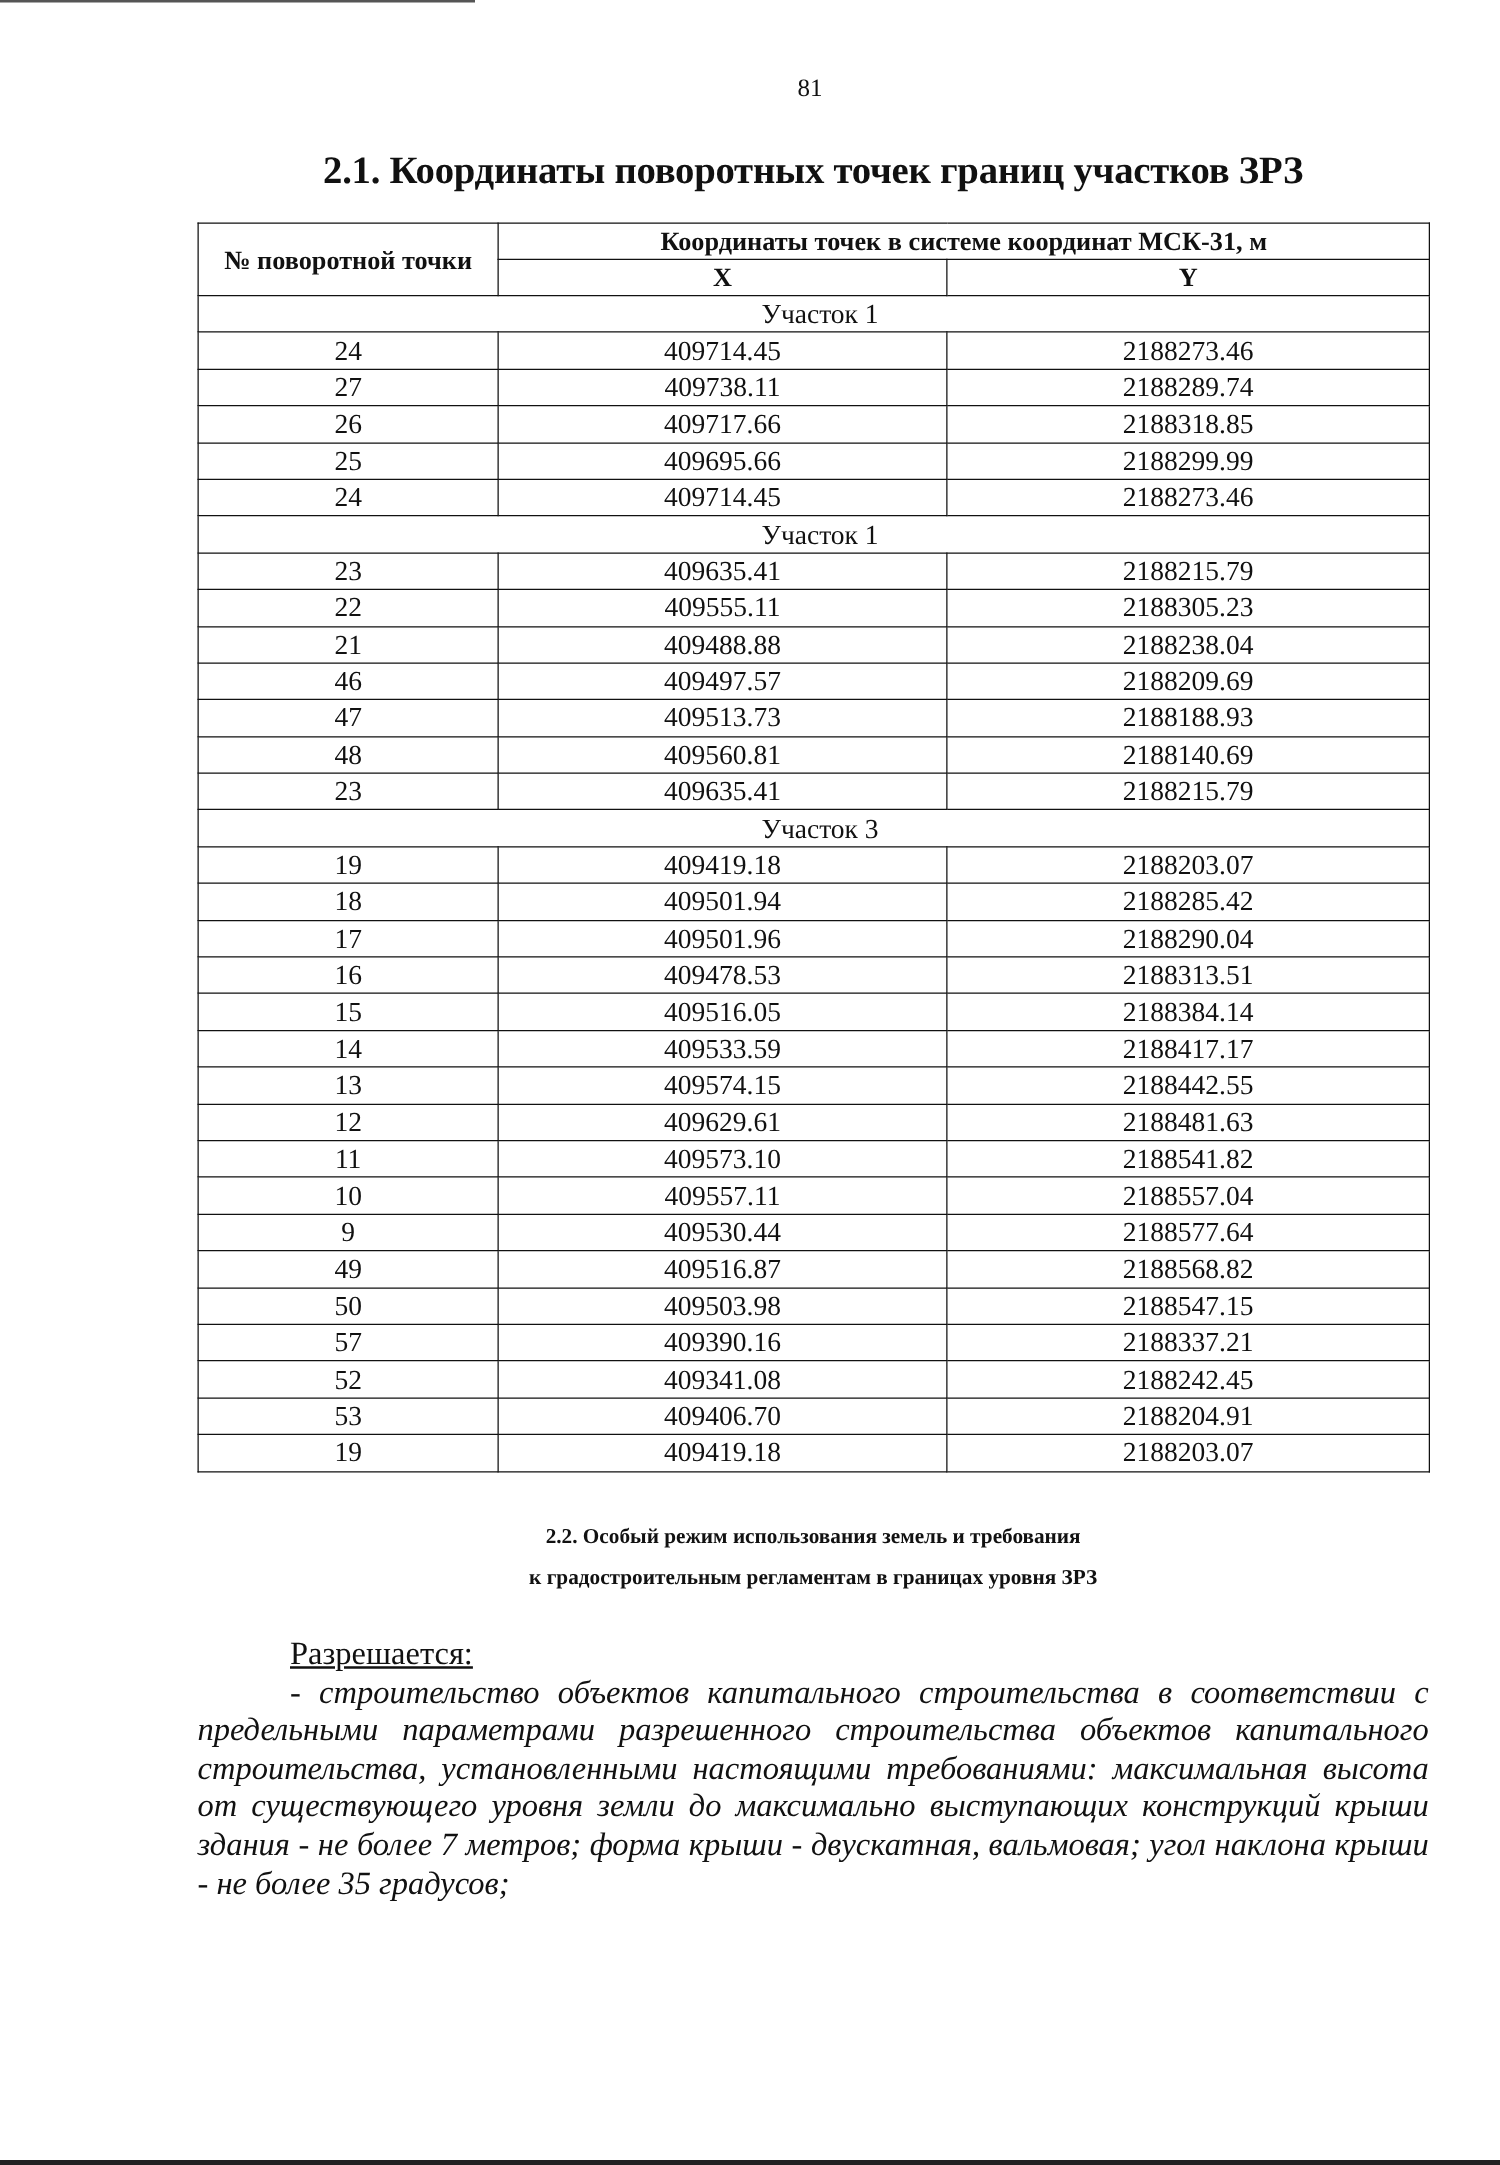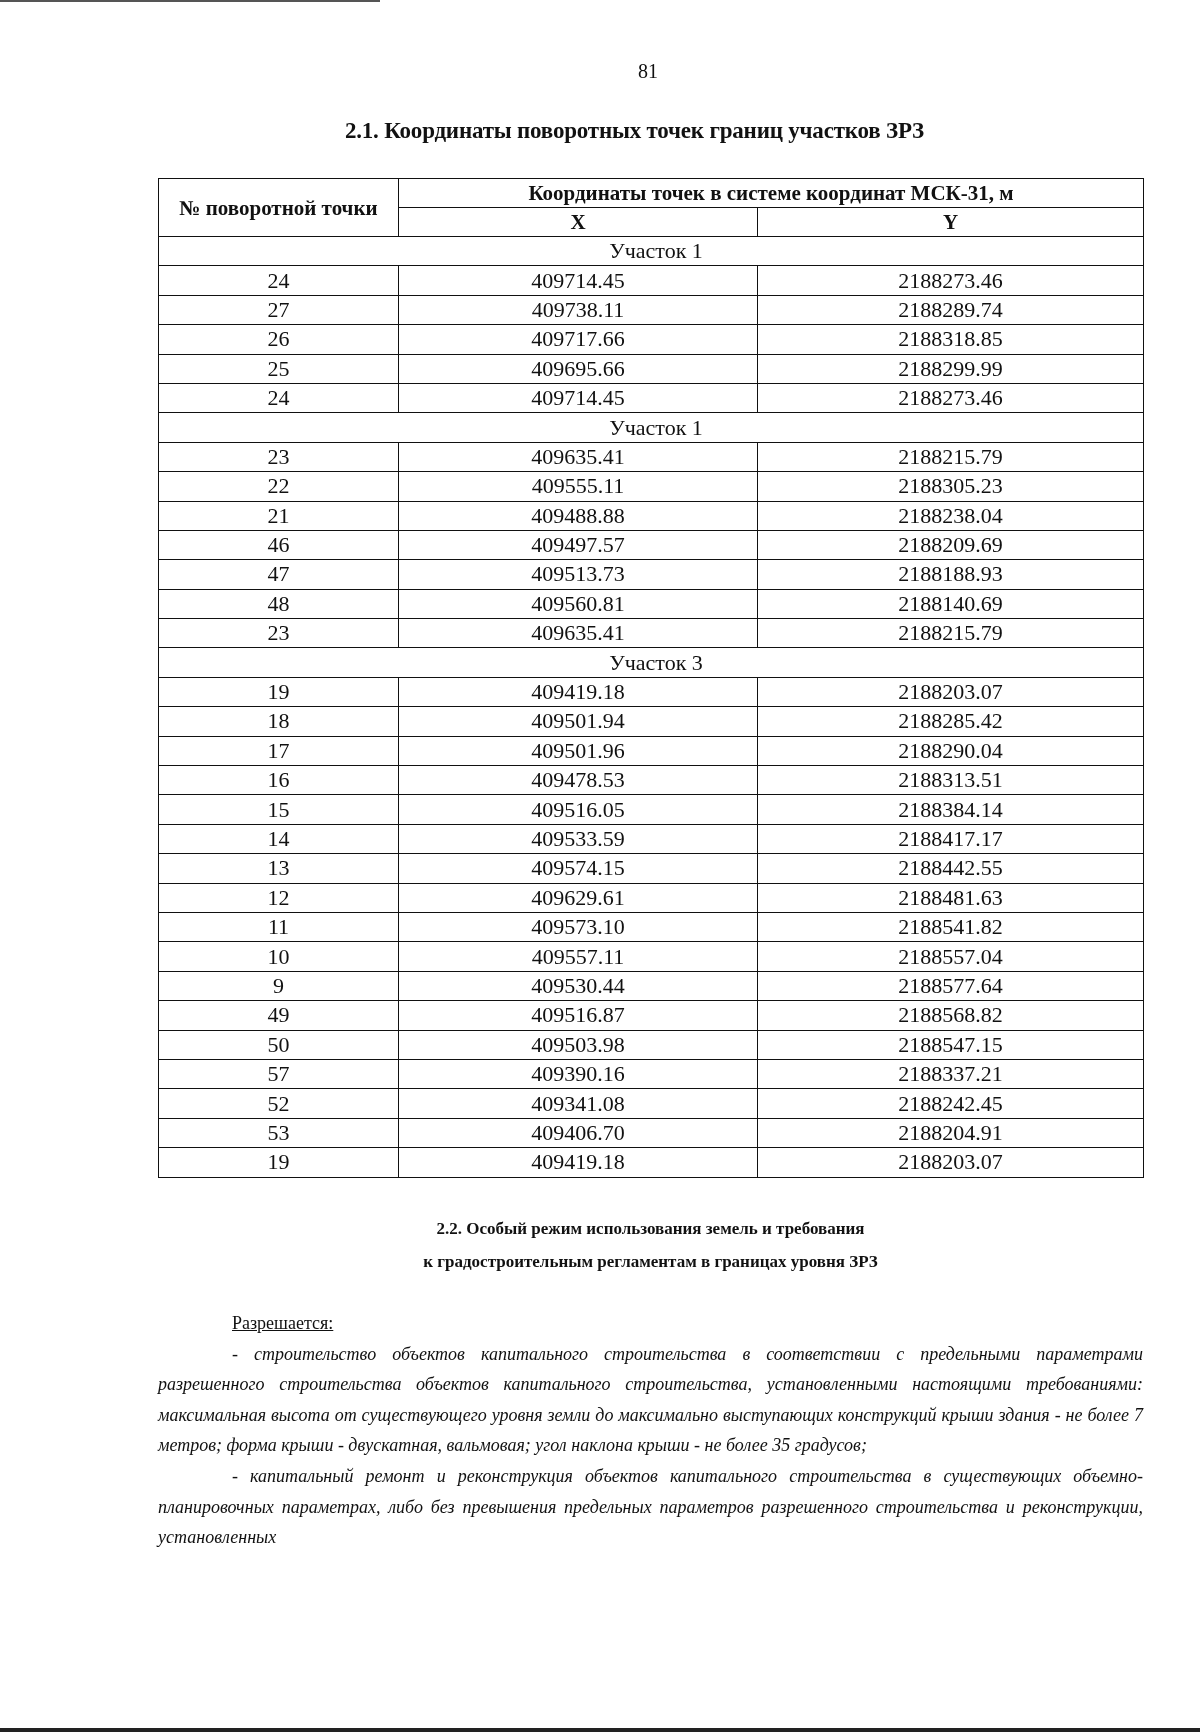--- a/index.html
+++ b/index.html
@@ -4,41 +4,41 @@
 <style>
   html, body { margin: 0; padding: 0; }
   body {
     width: 1200px; height: 1732px; background: #ffffff; position: relative; overflow: hidden;
     font-family: "Liberation Serif", "DejaVu Serif", serif; color: #111;
   }
   .scan-top { position: absolute; left: 0; top: 0; width: 380px; height: 2px; background: #555; }
   .scan-bottom { position: absolute; left: 0; top: 1728px; width: 1200px; height: 4px; background: #222; }
   .page-num { position: absolute; top: 60px; left: 0; width: 1296px; text-align: center; font-size: 20px; }
   .title1 {
-    position: absolute; top: 118px; left: 142px; width: 985px; text-align: center;
-    font-size: 23px; font-weight: bold; letter-spacing: -0.2px;
+    position: absolute; top: 118px; left: 158px; width: 985px; text-align: center;
+    font-size: 31px; font-weight: bold; letter-spacing: -0.2px;
   }
   table.coords {
     position: absolute; top: 178px; left: 158px; width: 985px;
     border-collapse: collapse; font-size: 22px; table-layout: fixed;
   }
   table.coords td, table.coords th {
     border: 1.5px solid #111; padding: 0; height: 28.4px; line-height: 28px; text-align: center;
     font-weight: normal;
   }
   table.coords th { font-weight: bold; font-size: 21px; height: 28px; }
   table.coords td.group { text-align: center; padding-left: 10px; }
   col.c1 { width: 240px; } col.c2 { width: 359px; } col.c3 { width: 386px; }
   .title2 {
     position: absolute; top: 1212px; left: 158px; width: 985px; text-align: center;
     font-size: 17px; font-weight: bold; line-height: 33px;
   }
   .body-text {
     position: absolute; top: 1308px; left: 158px; width: 985px;
-    font-size: 18px; line-height: 30.6px; text-align: justify;
+    font-size: 26px; line-height: 30.6px; text-align: justify;
   }
   .body-text p { margin: 0; }
   .allowed { padding-left: 74px; text-decoration: underline; }
   .indent { text-indent: 74px; font-style: italic; }
 </style>
 </head>
 <body>
 
 <div class="scan-top"></div>
 
@@ -221,16 +221,15 @@
 </table>
 
 <div class="title2">
   <div>2.2. Особый режим использования земель и требования</div>
   <div>к градостроительным регламентам в границах уровня ЗРЗ</div>
 </div>
 
 <div class="body-text">
   <p class="allowed"><span>Разрешается:</span></p>
   <p class="indent">- строительство объектов капитального строительства в соответствии с предельными параметрами разрешенного строительства объектов капитального строительства, установленными настоящими требованиями: максимальная высота от существующего уровня земли до максимально выступающих конструкций крыши здания - не более 7 метров; форма крыши - двускатная, вальмовая; угол наклона крыши - не более 35 градусов;</p>
-  <p class="indent" style="text-align-last: justify;">- капитальный ремонт и реконструкция объектов капитального строительства в существующих объемно-планировочных параметрах, либо без превышения предельных параметров разрешенного строительства и реконструкции, установленных</p>
 </div>
 
 <div class="scan-bottom"></div>
 
 </body></html>

